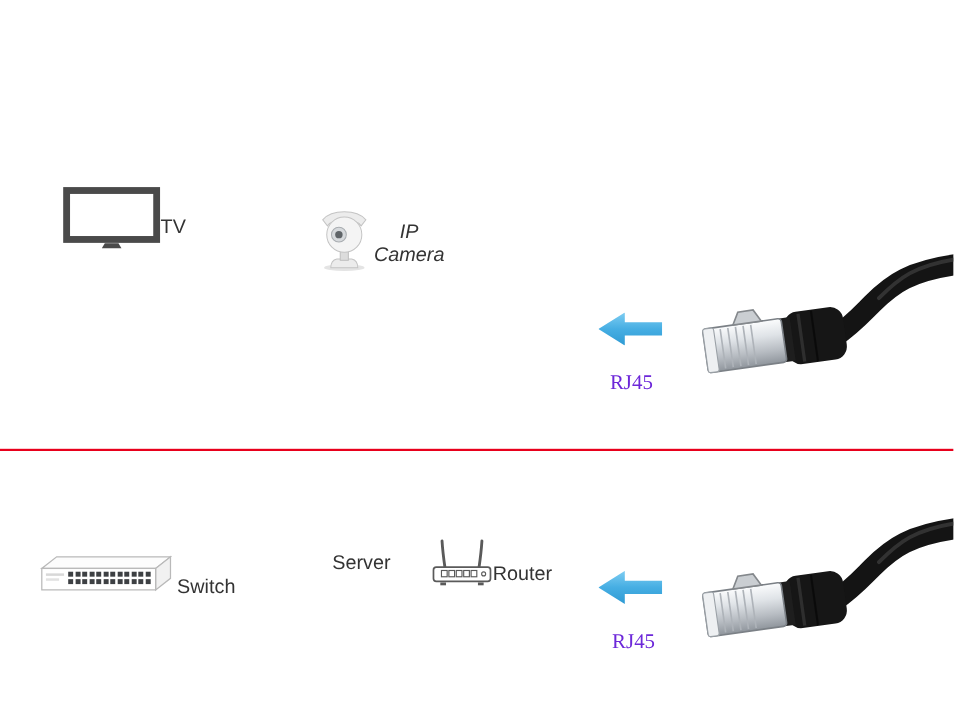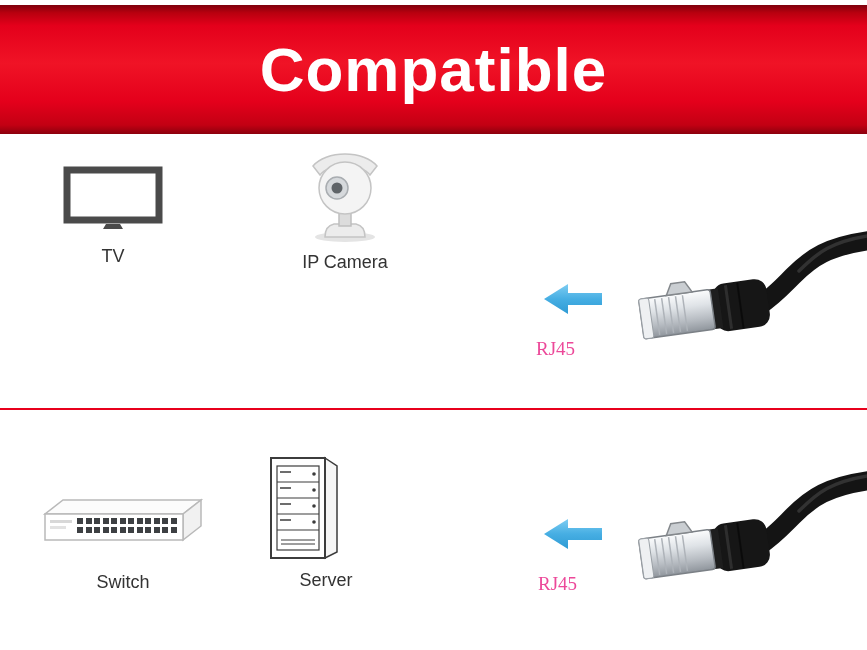--- a/index.html
+++ b/index.html
@@ -15,61 +15,58 @@
       #7e000c 0%, #b8000f 6%, #e4001b 16%, #f01326 45%,
       #e4001b 75%, #c30013 93%, #8c000d 100%);
   }
   .banner h1 {
     color:#ffffff; font-size:62px; font-weight:bold; letter-spacing:1px;
     font-family:"Liberation Sans", sans-serif;
   }
 
   .divider { position:absolute; left:0; top:408px; width:100%; height:2px; background:#e8001c; }
 
-  .device { position:absolute; display:flex; flex-direction:column; align-items:center; }
+  .device { position:absolute; display:flex; flex-direction:row; align-items:center; }
   .dev-label { font-size:18px; color:#333333; text-align:center; }
 
   .dev-tv      { left:57px;  top:166px; width:112px; }
   .dev-tv .dev-label { margin-top:14px; }
-  .dev-ipcam   { left:286px; top:144px; width:118px; }
+  .dev-ipcam   { left:286px; top:167px; width:118px;font-style:italic; }
   .dev-ipcam .dev-label { margin-top:8px; }
   .dev-desktop { left:142px; top:273px; width:132px; }
   .dev-desktop .dev-label { margin-top:8px; }
   .dev-laptop  { left:408px; top:280px; width:86px; }
   .dev-laptop .dev-label { margin-top:22px; }
   .dev-switch  { left:32px;  top:494px; width:182px; }
   .dev-switch .dev-label { margin-top:16px; }
   .dev-server  { left:258px; top:452px; width:92px; }
   .dev-server .dev-label { margin-top:8px;margin-left:44px; }
   .dev-router  { left:392px; top:464px; width:110px; }
   .dev-router .dev-label { margin-top:12px; }
 
   .arrow { position:absolute; width:58px; height:30px; }
   .arrow-top    { left:544px; top:284px; }
   .arrow-bottom { left:544px; top:519px; }
 
   .rj45 {
-    position:absolute; width:76px; 
-    font-family:"Liberation Serif", serif; font-size:19px; color:#ec4899;
+    position:absolute; width:76px; text-align:center;
+    font-family:"Liberation Serif", serif; font-size:19px; color:#6d28d9;
   }
   .rj45-top    { left:536px; top:338px; }
   .rj45-bottom { left:538px; top:573px; }
 
   .cable { position:absolute; right:0; width:240px; height:150px; }
   .cable-top    { top:228px; }
   .cable-bottom { top:468px; }
 </style>
 </head>
 <body>
 
 <div class="stage">
 
-  <div class="banner">
-    <h1>Compatible</h1>
-  </div>
 
   <div class="device dev-tv">
     <svg width="100" height="66" viewBox="0 0 100 66">
       <rect x="4" y="4" width="92" height="50" fill="#ffffff" stroke="#4a4a4a" stroke-width="7"></rect>
       <polygon points="43,58 57,58 60,63 40,63" fill="#4a4a4a"></polygon>
     </svg>
     <span class="dev-label">TV</span>
   </div>
 
   <div class="device dev-ipcam">
@@ -180,20 +177,36 @@
       <circle cx="49" cy="22" r="1.8" fill="#3c3c3c"></circle>
       <circle cx="49" cy="38" r="1.8" fill="#3c3c3c"></circle>
       <circle cx="49" cy="54" r="1.8" fill="#3c3c3c"></circle>
       <circle cx="49" cy="70" r="1.8" fill="#3c3c3c"></circle>
       <line x1="16" y1="88" x2="50" y2="88" stroke="#3c3c3c" stroke-width="1"></line>
       <line x1="16" y1="92" x2="50" y2="92" stroke="#3c3c3c" stroke-width="1"></line>
     </svg>
     <span class="dev-label">Server</span>
   </div>
 
+  <div class="device dev-router">
+    <svg width="108" height="102" viewBox="0 0 108 102">
+      <path d="M24,52 C22,38 20,22 19,6" fill="none" stroke="#5a5a5a" stroke-width="5" stroke-linecap="round"></path>
+      <path d="M84,52 C86,38 88,22 89,6" fill="none" stroke="#5a5a5a" stroke-width="5" stroke-linecap="round"></path>
+      <rect x="4" y="52" width="100" height="25" rx="5" fill="#ffffff" stroke="#5a5a5a" stroke-width="3"></rect>
+      <rect x="18" y="58" width="10" height="11" fill="#ffffff" stroke="#5a5a5a" stroke-width="2"></rect>
+      <rect x="31" y="58" width="10" height="11" fill="#ffffff" stroke="#5a5a5a" stroke-width="2"></rect>
+      <rect x="44" y="58" width="10" height="11" fill="#ffffff" stroke="#5a5a5a" stroke-width="2"></rect>
+      <rect x="57" y="58" width="10" height="11" fill="#ffffff" stroke="#5a5a5a" stroke-width="2"></rect>
+      <rect x="70" y="58" width="10" height="11" fill="#ffffff" stroke="#5a5a5a" stroke-width="2"></rect>
+      <circle cx="92" cy="64" r="3.5" fill="#ffffff" stroke="#5a5a5a" stroke-width="2"></circle>
+      <rect x="16" y="79" width="10" height="5" fill="#5a5a5a"></rect>
+      <rect x="82" y="79" width="10" height="5" fill="#5a5a5a"></rect>
+    </svg>
+    <span class="dev-label">Router</span>
+  </div>
 
   <svg class="arrow arrow-bottom" viewBox="0 0 58 30">
     <defs>
       <linearGradient id="agBottom" x1="0" y1="0" x2="0" y2="1">
         <stop offset="0" stop-color="#7ecdf2"></stop>
         <stop offset="0.5" stop-color="#46aee3"></stop>
         <stop offset="1" stop-color="#2f9bd4"></stop>
       </linearGradient>
     </defs>
     <polygon points="0,15 24,0 24,9 58,9 58,21 24,21 24,30" fill="url(#agBottom)"></polygon>

